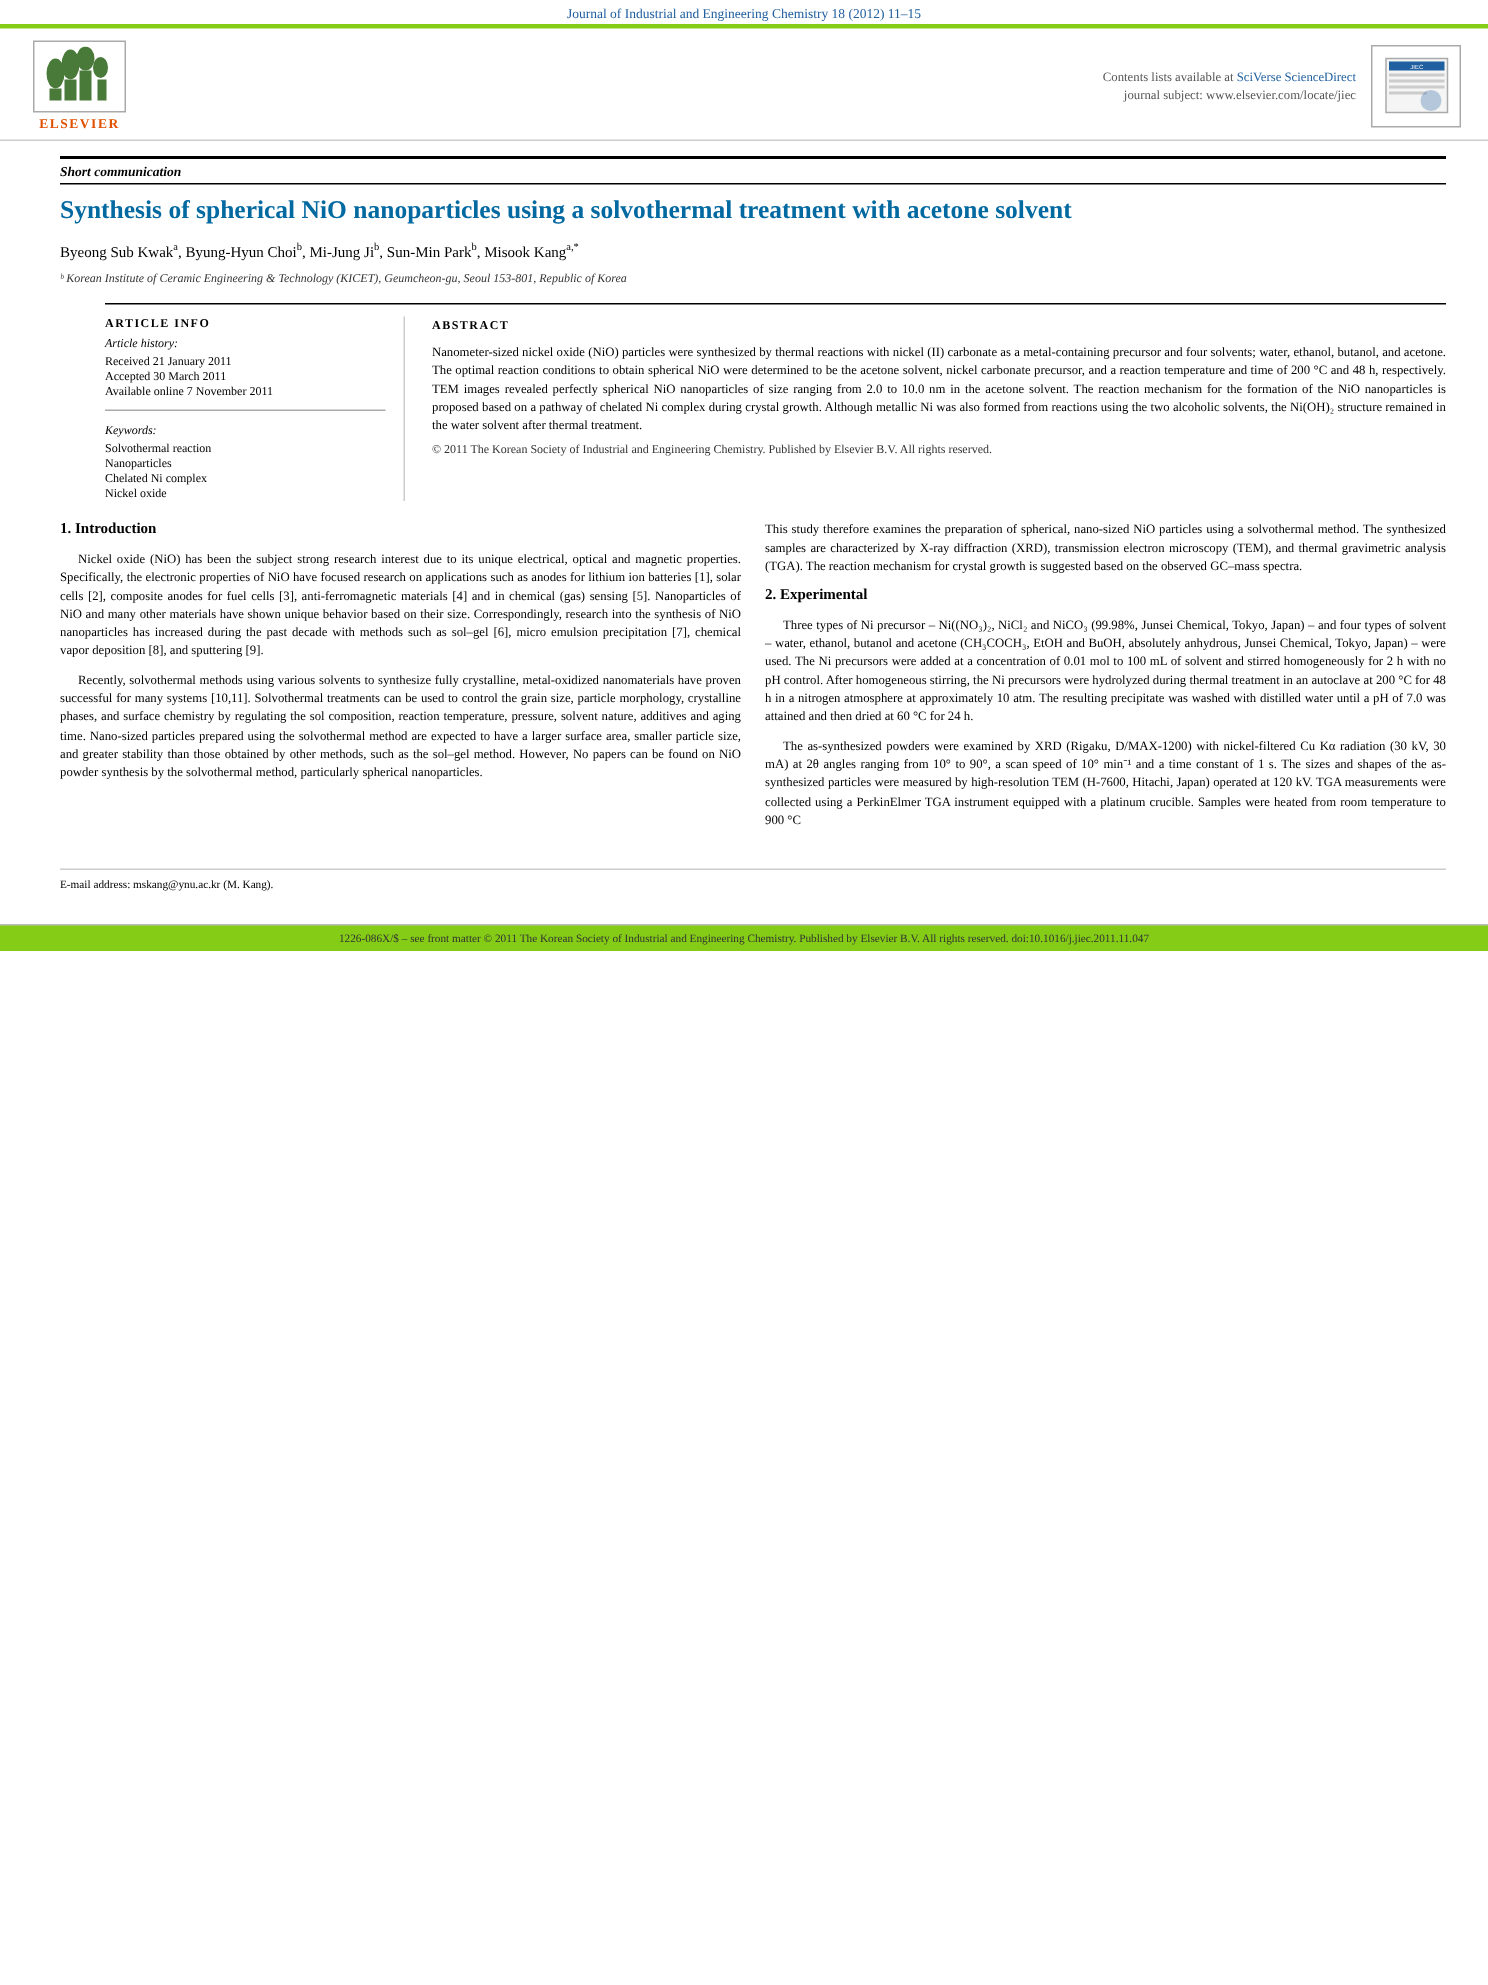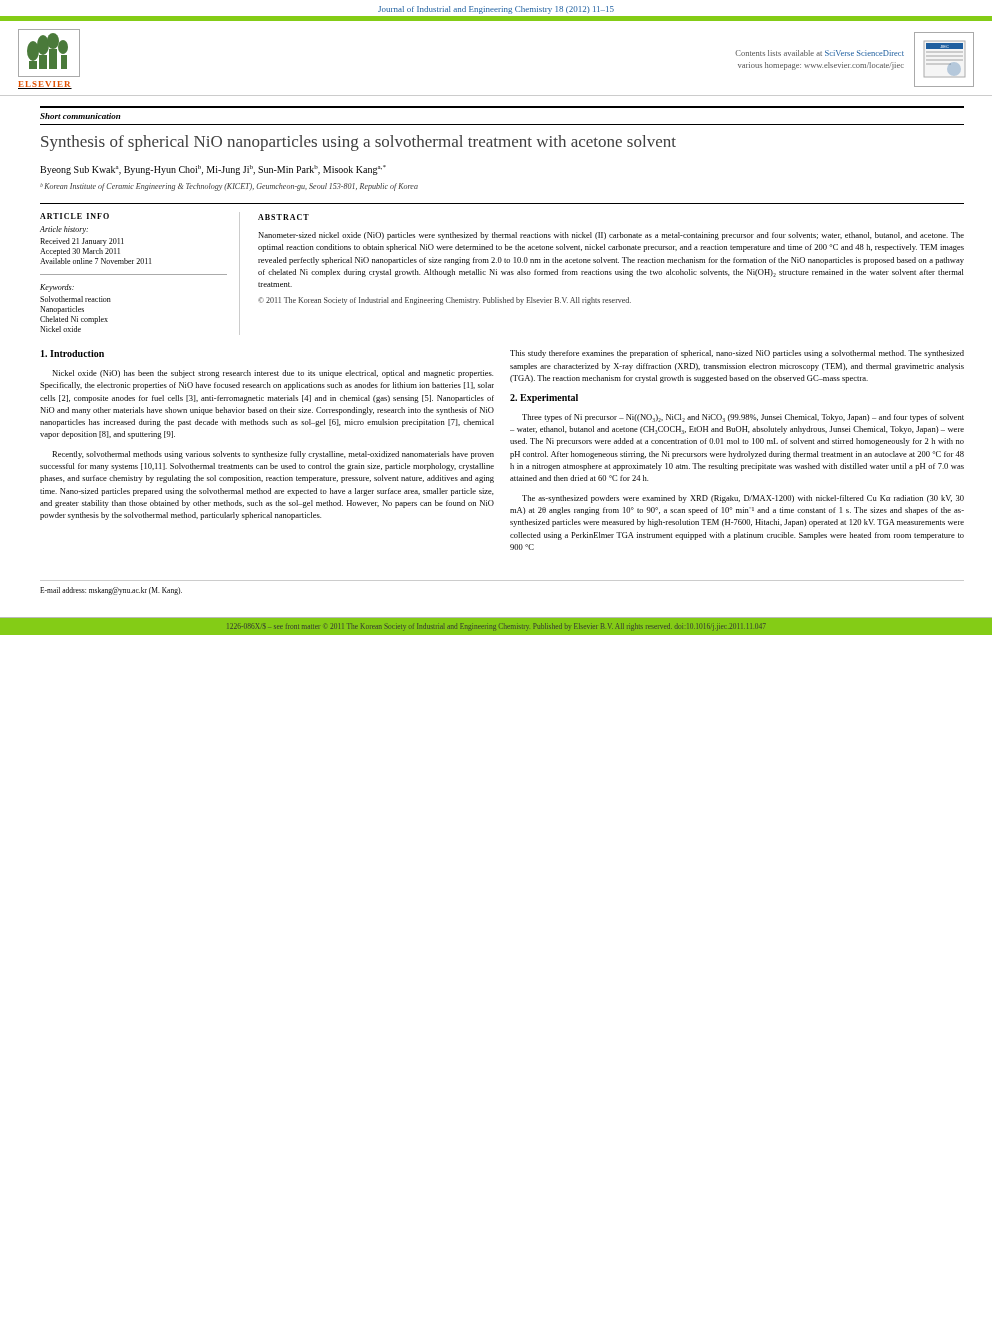--- a/index.html
+++ b/index.html
@@ -11,21 +11,21 @@
       width: 992px;
       min-height: 1323px;
     }
 
     
     .top-banner {
       text-align: center;
       padding: 4px 0 2px 0;
       font-size: 9px;
       color: #2060a0;
-      border-bottom: 5px solid #84cc16;
+      border-bottom: 3px solid #84cc16;
     }
 
     
     .header-area {
       display: flex;
       align-items: center;
       justify-content: space-between;
       padding: 8px 18px 6px 18px;
       border-bottom: 1px solid #ccc;
     }
@@ -48,22 +48,21 @@
     }
     .journal-homepage {
       font-size: 8.5px;
       color: #555;
       margin-top: 2px;
     }
     .elsevier-logo {
       width: 70px;
       display: flex;
       flex-direction: column;
-      align-items: flex-start;
-      text-decoration: underline;
+      align-items: center;
     }
     .elsevier-logo-box {
       border: 1px solid #aaa;
       padding: 3px 5px;
       font-size: 7px;
       color: #555;
     }
     .elsevier-text {
       font-size: 9px;
       font-weight: bold;
@@ -105,22 +104,22 @@
       border-top: 2px solid #000;
       border-bottom: 1px solid #000;
       padding: 3px 0;
       margin-bottom: 6px;
     }
 
     
     .article-title {
       font-size: 17px;
       font-family: "Times New Roman", serif;
-      font-weight: normal;
-      color: #404040;
+      font-weight: bold;
+      color: #0369a1;
       line-height: 1.3;
       margin-bottom: 10px;
     }
 
     
     .authors {
       font-size: 10px;
       margin-bottom: 6px;
       color: #000;
     }
@@ -135,20 +134,21 @@
       line-height: 1.5;
     }
 
     
     .two-col {
       display: flex;
       gap: 18px;
       margin-top: 8px;
       border-top: 1px solid #000;
       padding-top: 8px;
+      margin-left: 30px;
     }
 
     
     .article-info {
       width: 200px;
       flex-shrink: 0;
       border-right: 1px solid #ccc;
       padding-right: 12px;
       font-size: 8px;
     }
@@ -271,21 +271,21 @@
     </div>
     <div class="elsevier-text">ELSEVIER</div>
   </div>
 
   <div class="header-center">
     <div class="sciverse-line">
       <span>Contents lists available at</span>
       <a href="#">SciVerse ScienceDirect</a>
     </div>
     <div class="journal-homepage">
-      <span>various homepage: www.elsevier.com/locate/jiec</span>
+      <span>journal subject: www.elsevier.com/locate/jiec</span>
     </div>
   </div>
 
   <div class="right-logo">
     <div class="right-logo-box">
       <svg width="45" height="40" viewBox="0 0 45 40">
         <rect x="2" y="2" width="41" height="36" fill="#f5f5f5" stroke="#aaa" stroke-width="1"></rect>
         <rect x="4" y="4" width="37" height="6" fill="#2060a0"></rect>
         <text x="22.5" y="9" font-size="4" fill="white" text-anchor="middle" font-family="sans-serif">JIEC</text>
         <rect x="4" y="12" width="37" height="2" fill="#ccc"></rect>

